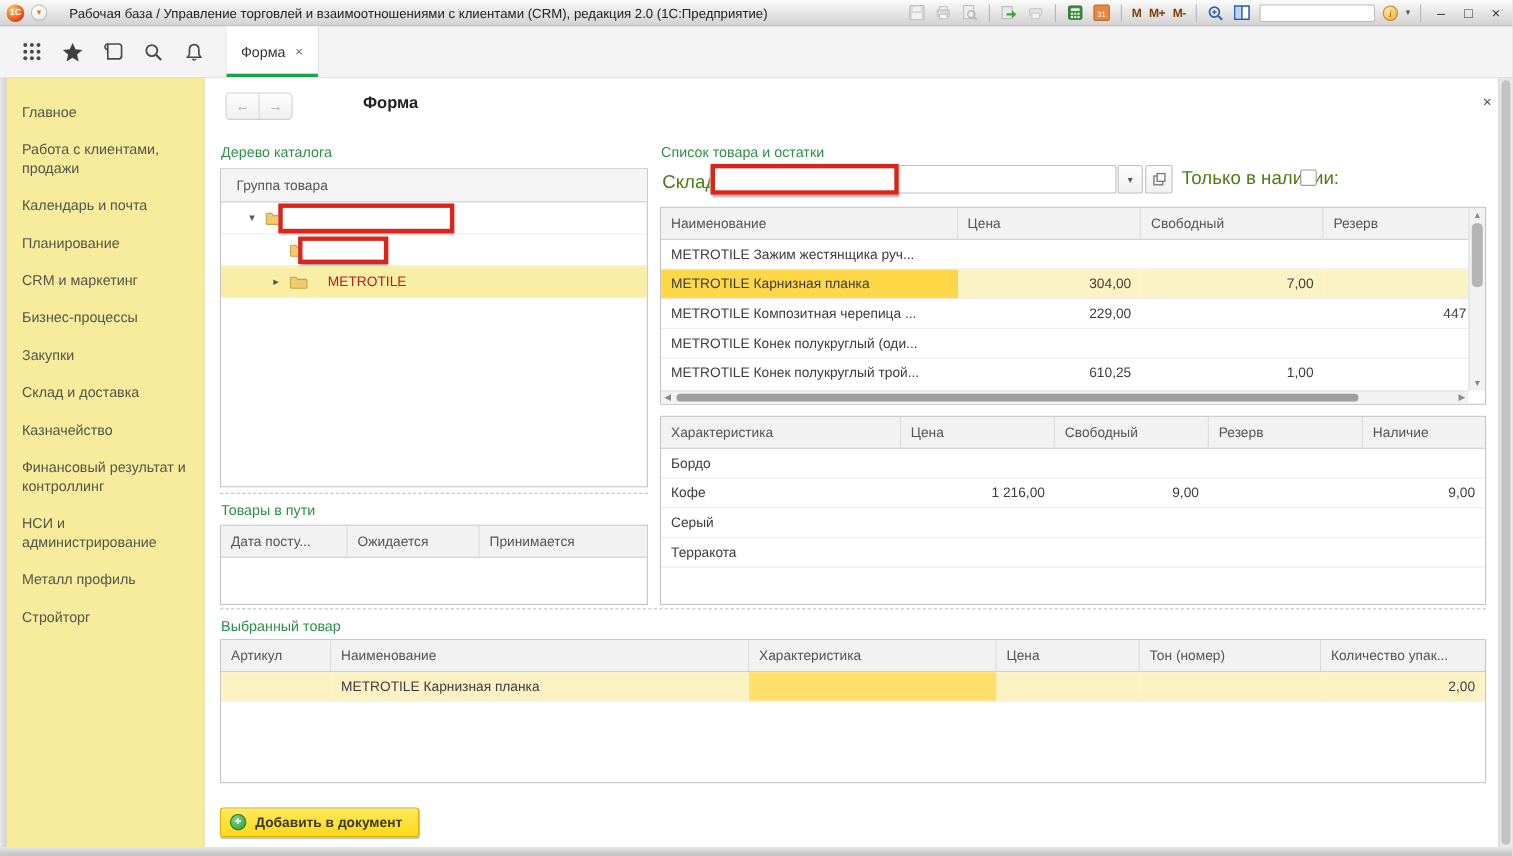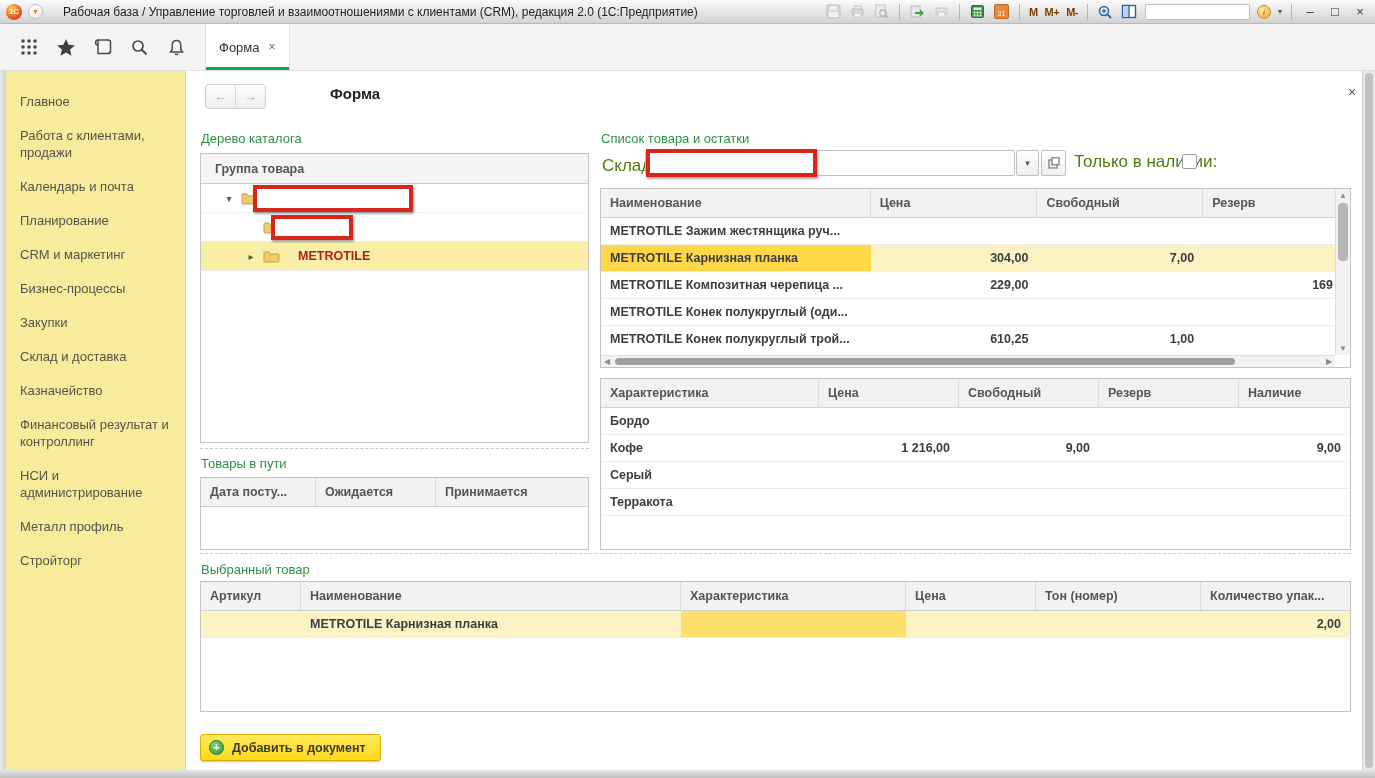--- a/index.html
+++ b/index.html
@@ -55,21 +55,21 @@
   .green-h { color:#2d9047; font-size:13px; }
 
   .nav-group { position:absolute; left:19px; top:13px; width:61px; height:25px; border:1px solid #cfcfcf; border-radius:4px;
     background:linear-gradient(#fdfdfd,#efefef); display:flex; }
   .nav-btn { flex:1; display:flex; align-items:center; justify-content:center; color:#b0b0b0; font-size:13px; }
   .nav-btn:first-child { border-right:1px solid #d8d8d8; }
   .form-title { position:absolute; left:144px; top:14px; font-size:15px; font-weight:bold; color:#222; }
   .form-close { position:absolute; left:1158px; top:13px; font-size:14px; color:#555; width:16px; text-align:center; }
 
   
-  .panel { position:absolute; border:1px solid #c4c4c4; background:#fff;font-weight:bold; }
+  .panel { position:absolute; border:1px solid #c4c4c4; background:#fff; }
   .t-head { display:flex; background:#f2f2f2; border-bottom:1px solid #cfcfcf; }
   .t-hcell { font-size:12.5px; color:#555; padding:7px 9px; border-right:1px solid #dcdcdc; white-space:nowrap; overflow:hidden; }
   .t-hcell:last-child { border-right:none; }
   .t-row { display:flex; border-bottom:1px solid #ebebeb; }
   .t-cell { font-size:12.5px; color:#3d3d3d; padding:6px 9px; white-space:nowrap; overflow:hidden; }
   .num { text-align:right; }
 
   
   .tree-hdr { height:30px; background:#f5f5f5; border-bottom:1px solid #cfcfcf; display:flex; align-items:center; padding-left:14px;
     font-size:12.5px; color:#555; }
@@ -346,21 +346,21 @@
       <div class="t-row" style="margin-right:15px;">
         <div class="t-cell sel-strong" style="width:270px;">METROTILE Карнизная планка</div>
         <div class="t-cell num sel-pale" style="width:167px;">304,00</div>
         <div class="t-cell num sel-pale" style="width:166px;">7,00</div>
         <div class="t-cell num sel-pale" style="width:132px;"></div>
       </div>
       <div class="t-row" style="margin-right:15px;">
         <div class="t-cell" style="width:270px;">METROTILE Композитная черепица ...</div>
         <div class="t-cell num" style="width:167px;">229,00</div>
         <div class="t-cell num" style="width:166px;"></div>
-        <div class="t-cell num" style="width:132px; padding-right:2px;">169</div>
+        <div class="t-cell num" style="width:132px; padding-right:2px;">447</div>
       </div>
       <div class="t-row" style="margin-right:15px;">
         <div class="t-cell" style="width:270px;">METROTILE Конек полукруглый (оди...</div>
         <div class="t-cell num" style="width:167px;"></div>
         <div class="t-cell num" style="width:166px;"></div>
         <div class="t-cell num" style="width:132px;"></div>
       </div>
       <div class="t-row" style="margin-right:15px; border-bottom:none;">
         <div class="t-cell" style="width:270px;">METROTILE Конек полукруглый трой...</div>
         <div class="t-cell num" style="width:167px;">610,25</div>

